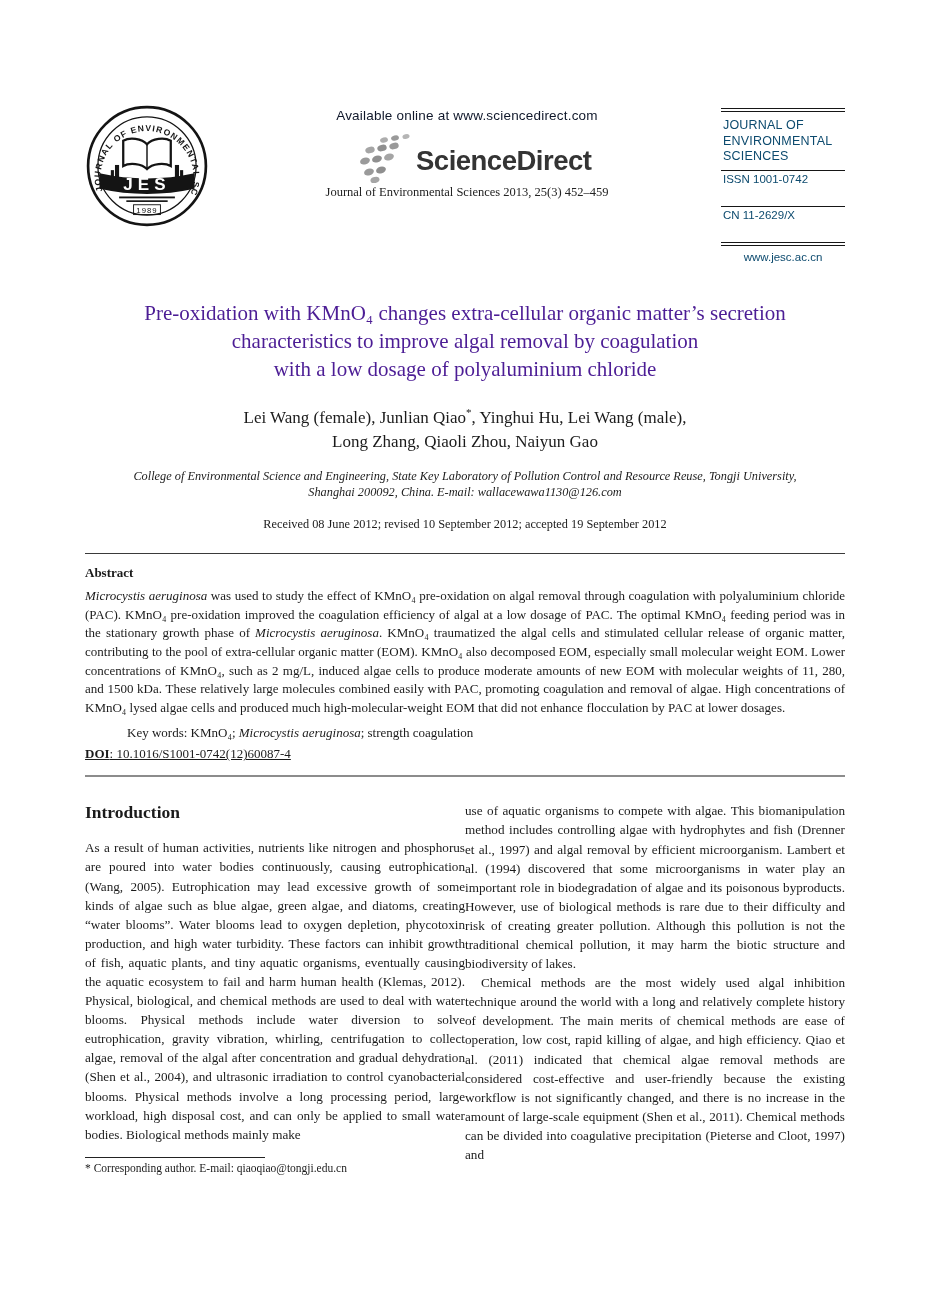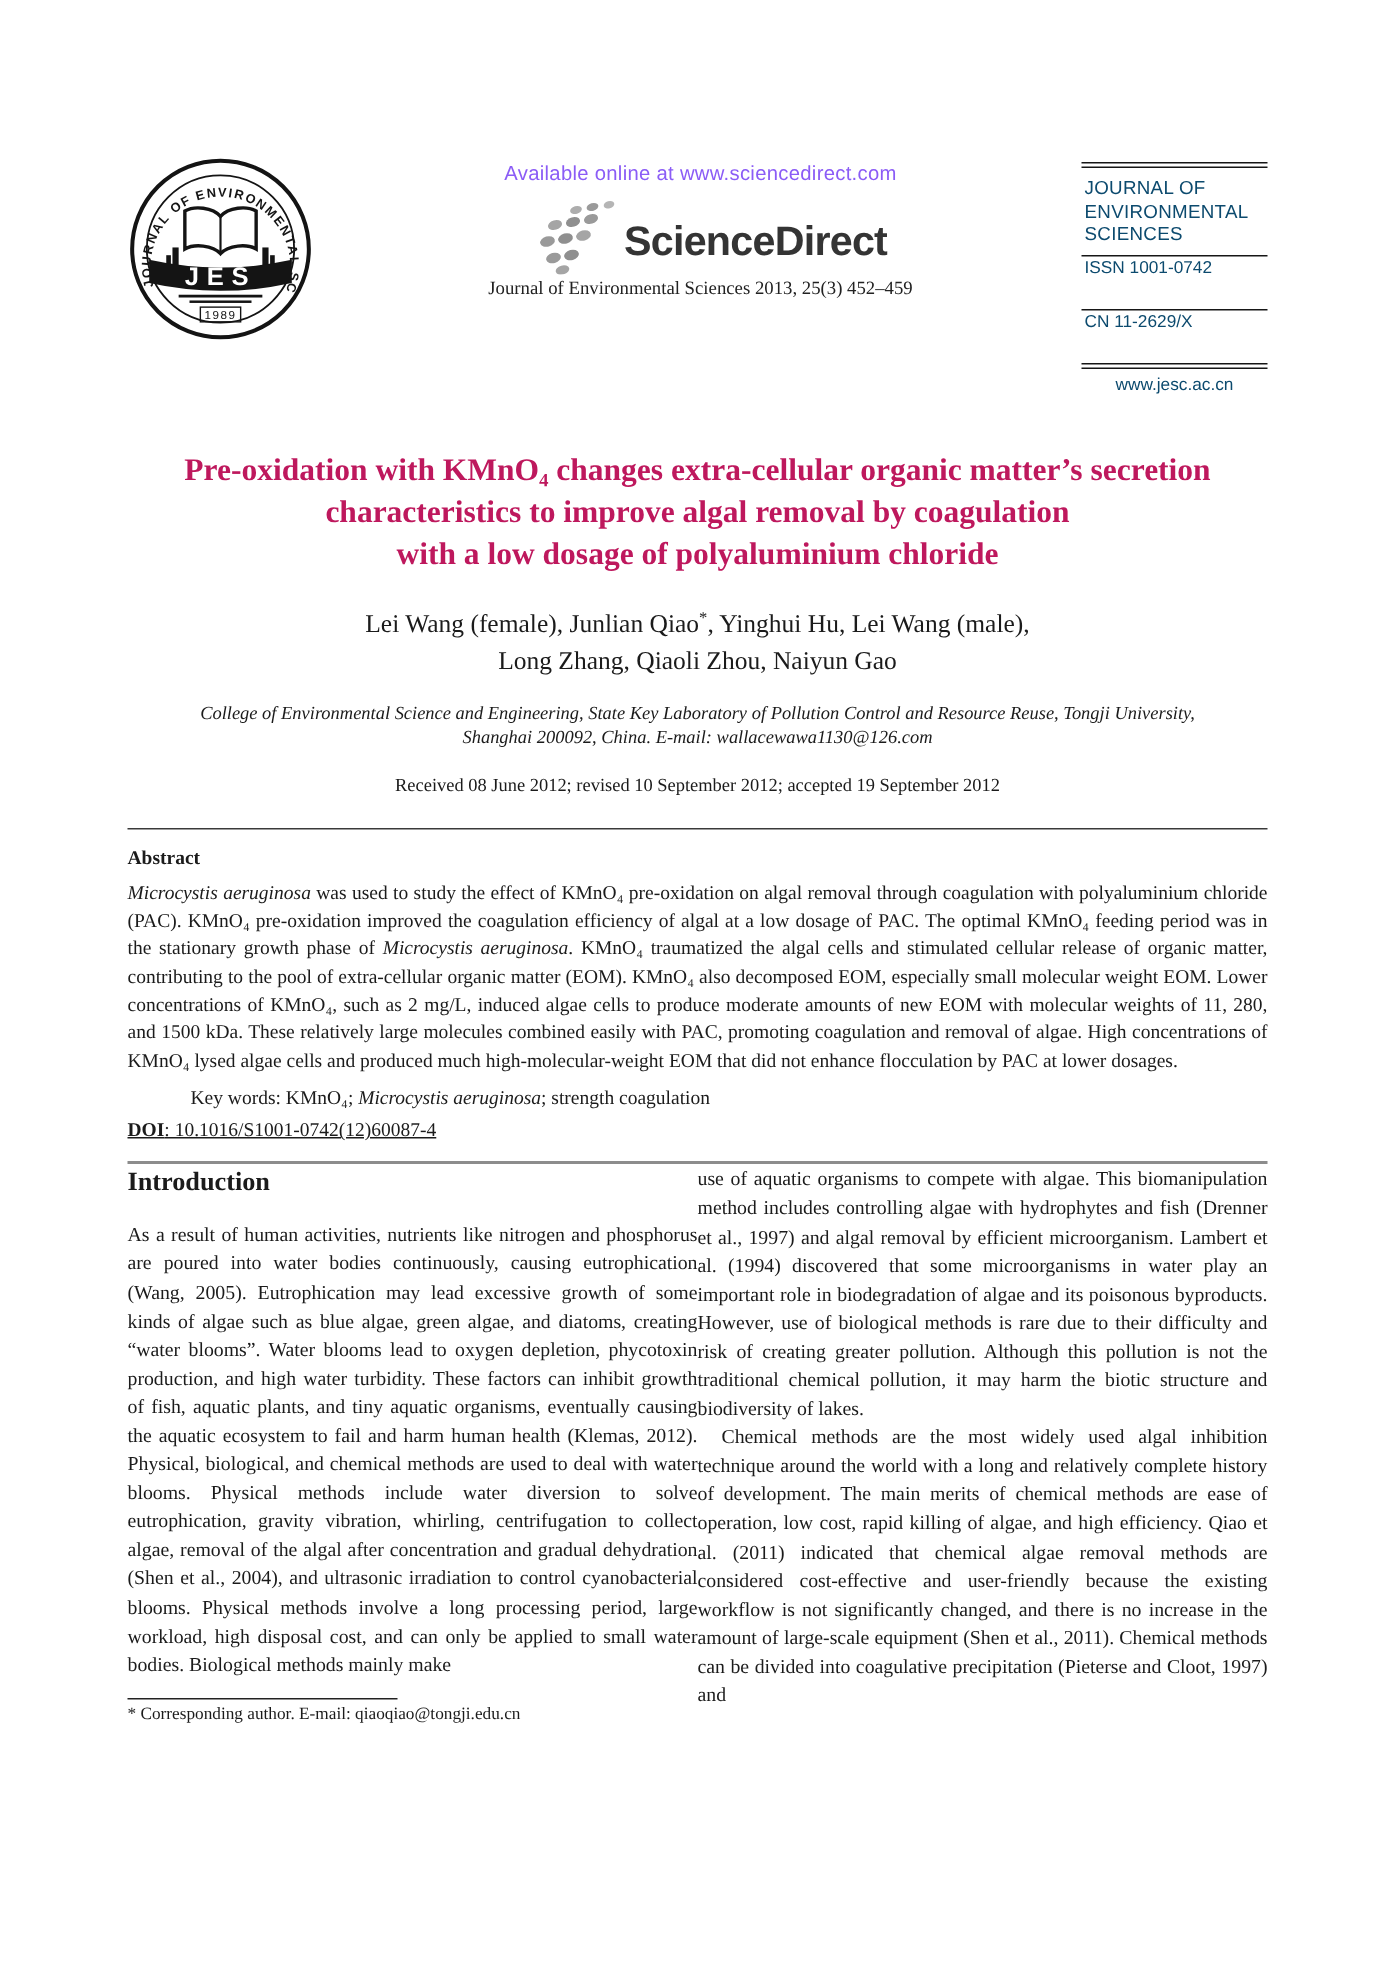--- a/index.html
+++ b/index.html
@@ -15,56 +15,56 @@
     padding: 104px 80px 0 85px;
     overflow: hidden;
   }
 
   
   .masthead { display: flex; align-items: flex-start; }
   .jes-logo-wrap { width: 128px; flex: 0 0 128px; }
   .mast-center { flex: 1 1 auto; text-align: center; padding-top: 4px; }
   .available {
     font-family: "Liberation Sans", "DejaVu Sans", sans-serif;
-    font-size: 13.5px; color: #8b5cf6; letter-spacing: .2px;
+    font-size: 13.5px; color: #0f172a; letter-spacing: .2px;
   }
   .sd-logo { margin: 10px auto 2px; width: 258px; height: 50px; }
   .citation { font-size: 12.5px; color: #222; }
 
   .journal-box {
     flex: 0 0 124px; width: 124px;
     font-family: "Liberation Sans", "DejaVu Sans", sans-serif;
     color: #0c4a6e; margin-top: 4px;
   }
   .dbl-rule { height: 4px; border-top: 1.3px solid #161616; border-bottom: 1.3px solid #161616; }
   .thin-rule { border-top: 1.3px solid #161616; }
   .jname { font-size: 12.5px; line-height: 15.5px; padding: 6px 0 5px 2px; letter-spacing: .2px; }
   .jmeta { font-size: 11.5px; line-height: 13px; padding: 2px 0 20px 2px; }
   .jsite { font-size: 11.5px; text-align: center; padding-top: 5px; }
 
   
   .title {
     margin-top: 36px; text-align: center;
-    font-size: 21px; font-weight: bold; line-height: 28px; color: #be185d;
+    font-size: 21px; font-weight: normal; line-height: 28px; color: #4c1d95;
   }
   .authors { margin-top: 17px; text-align: center; font-size: 17px; line-height: 24.5px; }
   .affiliation { margin-top: 15px; text-align: center; font-style: italic; font-size: 12.3px; line-height: 15.5px; }
   .received { margin-top: 17px; text-align: center; font-size: 12.3px; }
 
   .rule-full { border: none; border-top: 1.6px solid #3a3a3a; margin-top: 21px; }
   .rule-gray { border: none; border-top: 2.2px solid #8c8c8c; margin-top: 13px; }
 
   
   .abs-heading { font-size: 13px; font-weight: bold; margin-top: 11px; }
   .abs-body { margin-top: 6px; font-size: 13px; line-height: 18.6px; text-align: justify; }
   .kw-line { margin-top: 8px; font-size: 13px; }
   .doi-line { margin-top: 5px; font-size: 13px; text-decoration: underline; }
 
   
-  .columns { display: flex; }
+  .columns { display: flex; margin-top: 24px; }
   .col { flex: 1 1 0; text-align: justify; }
   .sec-heading { font-size: 17.5px; font-weight: bold; margin: 1px 0 15px; text-align: left; }
   .body-par { font-size: 13.2px; line-height: 19.1px; }
   .indented { text-indent: 16px; }
 
   .footnote { margin-top: 13px; text-align: left; }
   .footnote-rule { width: 180px; border-top: 1.3px solid #222; }
   .footnote-text { font-size: 11.5px; padding-top: 4px; }
 </style>
 </head>

